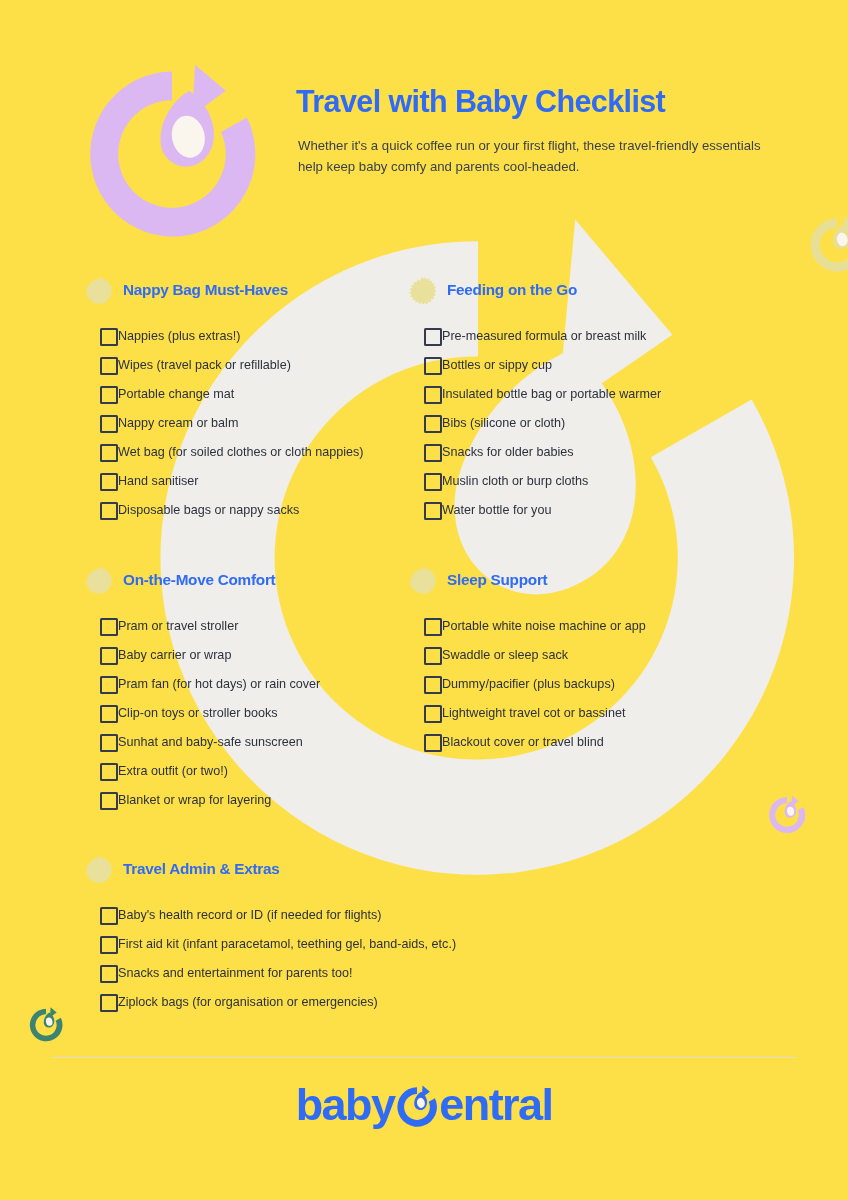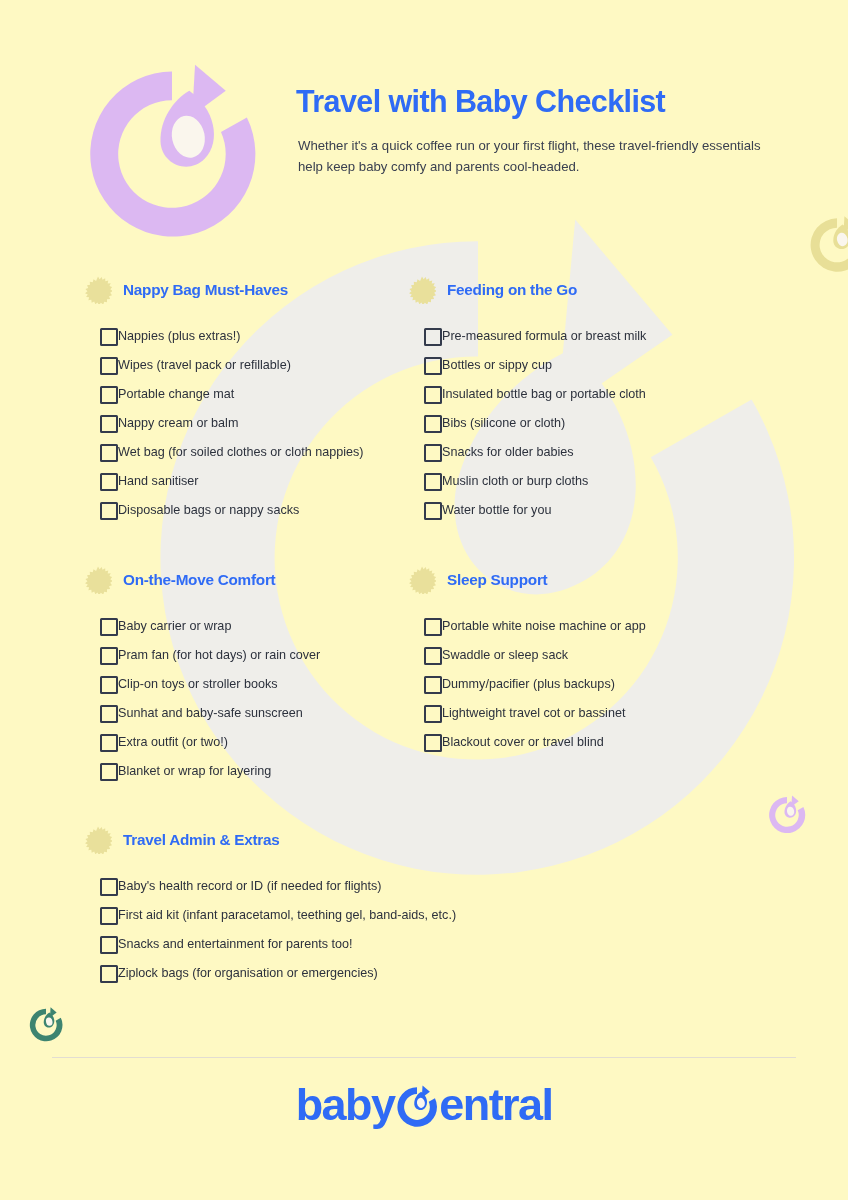--- a/index.html
+++ b/index.html
@@ -13,21 +13,21 @@
     background: #faf6ed;
     font-family: "Liberation Sans", sans-serif;
     overflow: hidden;
     position: relative;
   }
 
   #page {
     position: relative;
     width: 848px;
     height: 1200px;
-    background: #fef9c3;
+    background: #fde047;
     overflow: hidden;
   }
 
   
   .watermark {
     position: absolute;
     left: 118px;
     top: 178px;
     width: 720px;
     height: 760px;
@@ -282,21 +282,21 @@
           <li class="item">
               <span class="checkbox"></span>
               <span class="item-label">Pre-measured formula or breast milk</span>
             </li>
           <li class="item">
               <span class="checkbox"></span>
               <span class="item-label">Bottles or sippy cup</span>
             </li>
           <li class="item">
               <span class="checkbox"></span>
-              <span class="item-label">Insulated bottle bag or portable cloth</span>
+              <span class="item-label">Insulated bottle bag or portable warmer</span>
             </li>
           <li class="item">
               <span class="checkbox"></span>
               <span class="item-label">Bibs (silicone or cloth)</span>
             </li>
           <li class="item">
               <span class="checkbox"></span>
               <span class="item-label">Snacks for older babies</span>
             </li>
           <li class="item">
@@ -315,20 +315,24 @@
 
     <div class="row">
       <div class="col left">
         <div class="section-head">
           <svg class="burst" viewBox="0 0 100 100" aria-hidden="true">
             <use href="#b1"></use>
           </svg>
           <span class="section-title">On-the-Move Comfort</span>
         </div>
         <ul class="items">
+          <li class="item">
+              <span class="checkbox"></span>
+              <span class="item-label">Pram or travel stroller</span>
+            </li>
           <li class="item">
               <span class="checkbox"></span>
               <span class="item-label">Baby carrier or wrap</span>
             </li>
           <li class="item">
               <span class="checkbox"></span>
               <span class="item-label">Pram fan (for hot days) or rain cover</span>
             </li>
           <li class="item">
               <span class="checkbox"></span>

